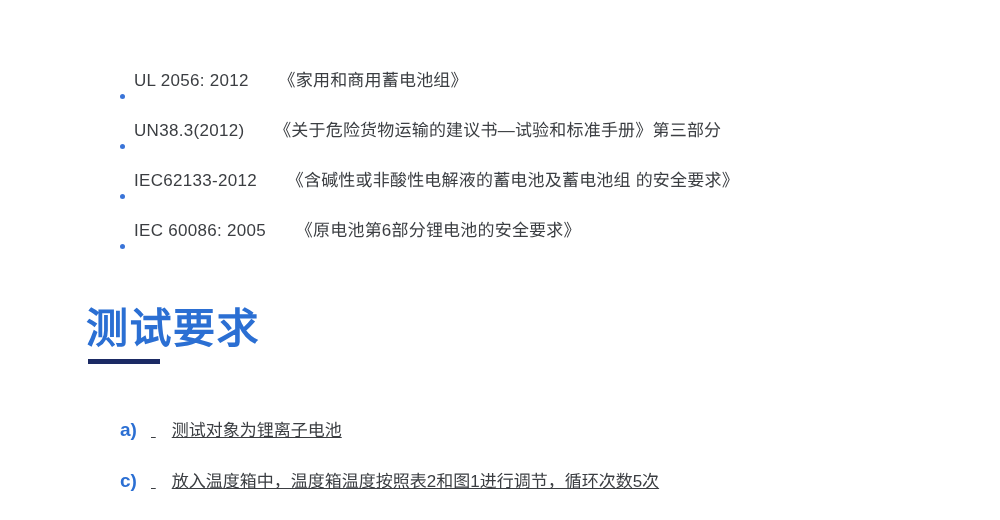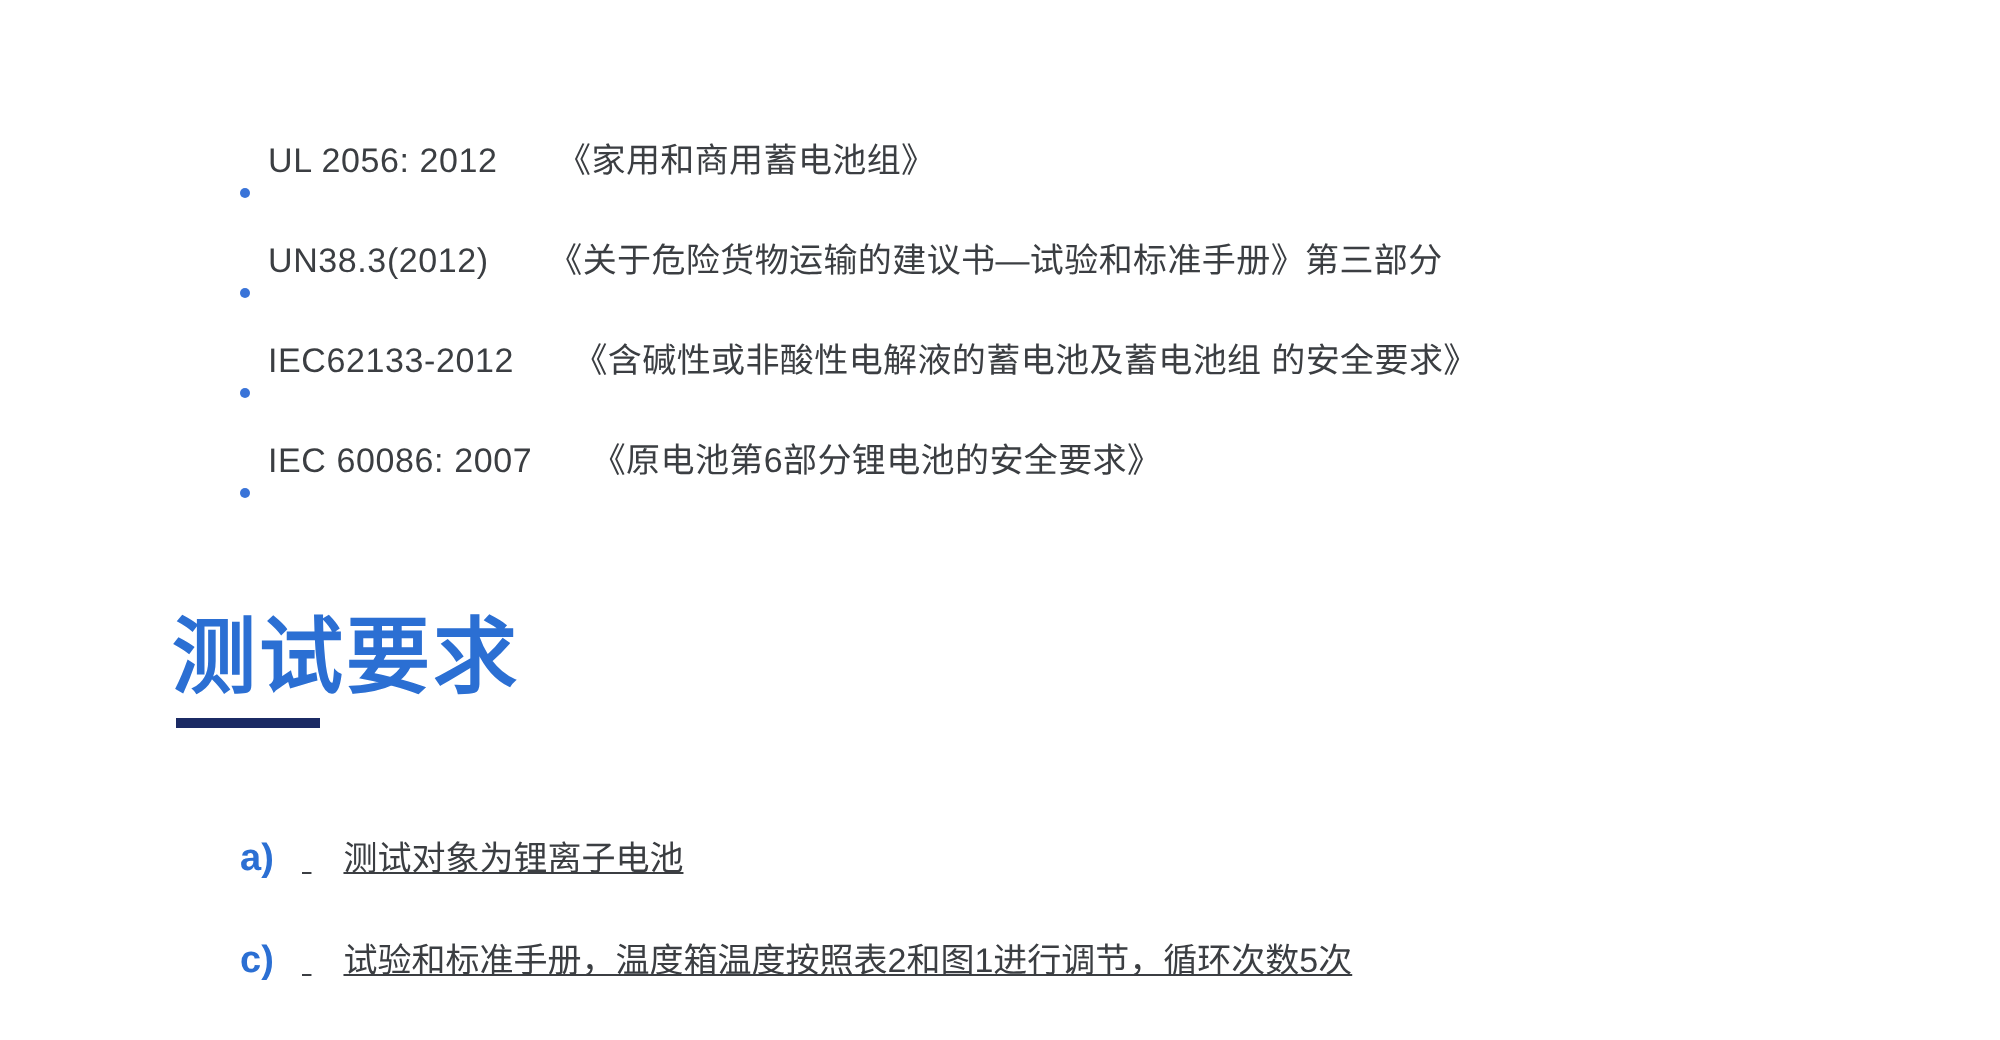--- a/index.html
+++ b/index.html
@@ -109,32 +109,32 @@
       <span class="std-code">UN38.3(2012)</span>
       <span class="std-title">《关于危险货物运输的建议书—试验和标准手册》第三部分</span>
     </li>
     <li class="std-item">
       <span class="dot"></span>
       <span class="std-code">IEC62133-2012</span>
       <span class="std-title">《含碱性或非酸性电解液的蓄电池及蓄电池组 的安全要求》</span>
     </li>
     <li class="std-item">
       <span class="dot"></span>
-      <span class="std-code">IEC 60086: 2007</span>
+      <span class="std-code">IEC 60086: 2005</span>
       <span class="std-title">《原电池第6部分锂电池的安全要求》</span>
     </li>
   </ul>
 
   <h1 class="heading">测试要求</h1>
   <div class="heading-underline"></div>
 
   <div class="requirements">
     <div class="req-row">
       <span class="req-label">a)</span>
       <span class="req-text">测试对象为锂离子电池</span>
     </div>
     <div class="req-row">
       <span class="req-label">c)</span>
-      <span class="req-text">试验和标准手册，温度箱温度按照表2和图1进行调节，循环次数5次</span>
+      <span class="req-text">放入温度箱中，温度箱温度按照表2和图1进行调节，循环次数5次</span>
     </div>
   </div>
 
 </div>
 
 </body></html>

